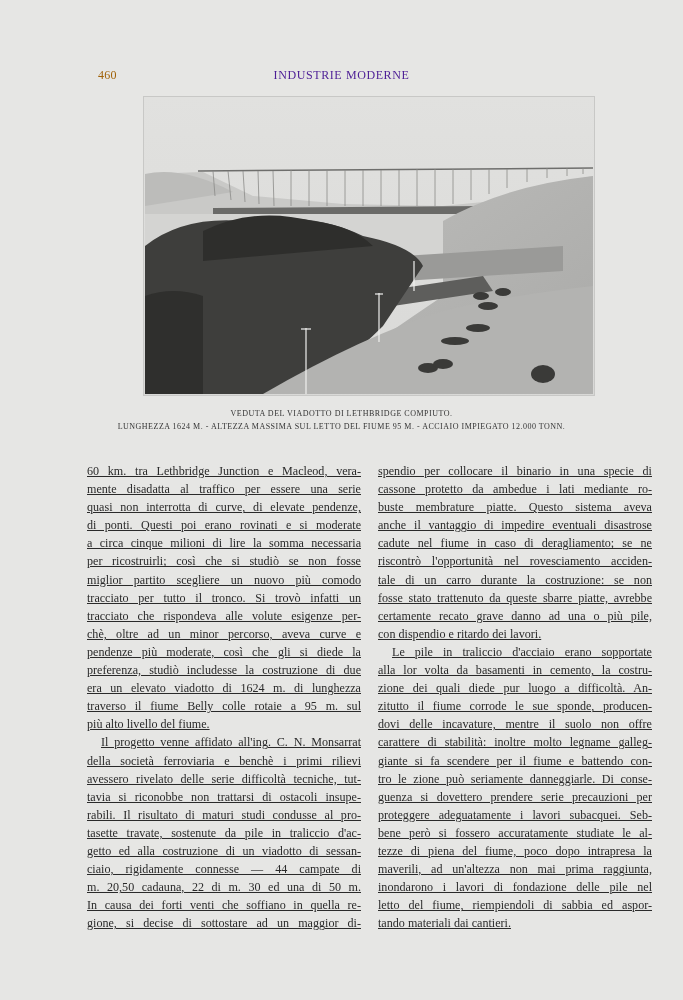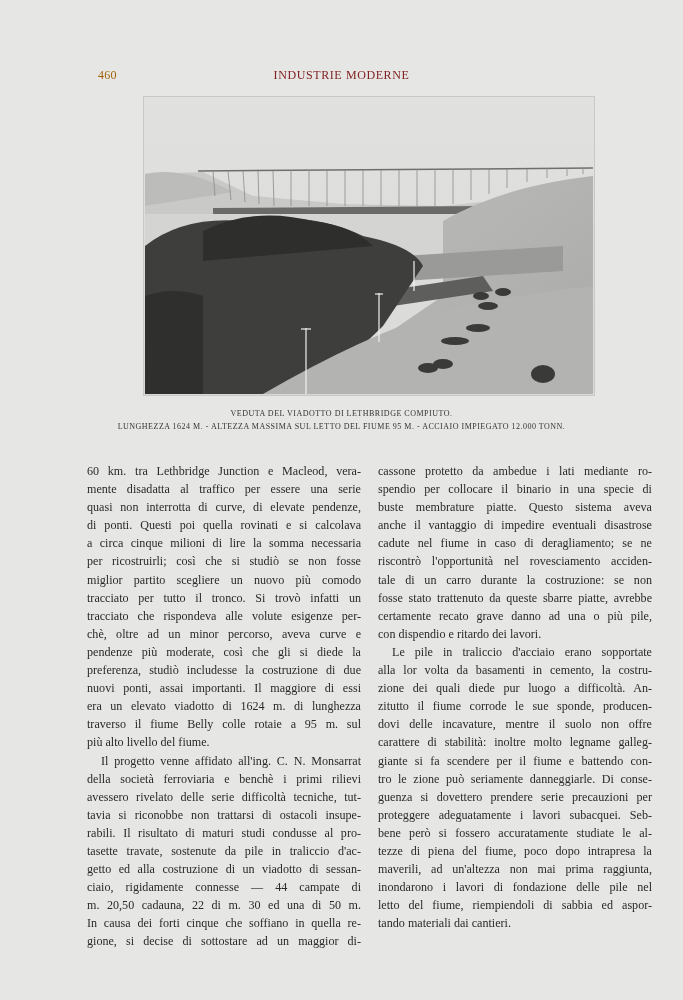--- a/index.html
+++ b/index.html
@@ -9,21 +9,21 @@
     font-family: "Liberation Serif", "DejaVu Serif", serif;
     color: #2b2b2b;
     position: relative;
   }
   .page-number {
     position: absolute; left: 98px; top: 68px;
     font-size: 12px; letter-spacing: 0.3px; color: #a16207;
   }
   .running-head {
     position: absolute; left: 0; width: 683px; top: 68px;
-    text-align: center; font-size: 12px; letter-spacing: 0.6px; color: #7f1d1d;
+    text-align: center; font-size: 12px; letter-spacing: 0.6px; color: #4c1d95;
   }
   .figure {
     position: absolute; left: 143px; top: 96px; width: 452px; height: 300px;
     background: #e2e2e0;
   }
   .figure svg { display: block; }
   .caption {
     position: absolute; left: 0; width: 683px; text-align: center;
     font-size: 8px; letter-spacing: 0.5px; color: #333;
   }
@@ -32,20 +32,21 @@
   .column {
     position: absolute; top: 462px; width: 274px;
     font-size: 12.1px; line-height: 18.1px; color: #2a2a2a;
   }
   .column.left { left: 87px; }
   .column.right { left: 378px; }
   .line {
     display: block; white-space: nowrap;
     text-align: justify; text-align-last: justify;
     height: 18.1px;
+    text-decoration: underline;
   }
   .line.last { text-align-last: left; }
   .line.indent { padding-left: 14px; }
 </style>
 </head>
 <body>
 
 <div class="page-number">460</div>
 <div class="running-head">INDUSTRIE MODERNE</div>
 
@@ -128,49 +129,48 @@
   </svg>
 </div>
 
 <div class="caption l1">VEDUTA DEL VIADOTTO DI LETHBRIDGE COMPIUTO.</div>
 <div class="caption l2">LUNGHEZZA 1624 M. - ALTEZZA MASSIMA SUL LETTO DEL FIUME 95 M. - ACCIAIO IMPIEGATO 12.000 TONN.</div>
 
 <div class="column left">
   <span class="line">60 km. tra Lethbridge Junction e Macleod, vera-</span>
   <span class="line">mente disadatta al traffico per essere una serie</span>
   <span class="line">quasi non interrotta di curve, di elevate pendenze,</span>
-  <span class="line">di ponti. Questi poi quella rovinati e si calcolava</span>
+  <span class="line">di ponti. Questi poi erano rovinati e si moderate</span>
   <span class="line">a circa cinque milioni di lire la somma necessaria</span>
   <span class="line">per ricostruirli; così che si studiò se non fosse</span>
   <span class="line">miglior partito scegliere un nuovo più comodo</span>
   <span class="line">tracciato per tutto il tronco. Si trovò infatti un</span>
   <span class="line">tracciato che rispondeva alle volute esigenze per-</span>
   <span class="line">chè, oltre ad un minor percorso, aveva curve e</span>
   <span class="line">pendenze più moderate, così che gli si diede la</span>
   <span class="line">preferenza, studiò includesse la costruzione di due</span>
-  <span class="line">nuovi ponti, assai importanti. Il maggiore di essi</span>
   <span class="line">era un elevato viadotto di 1624 m. di lunghezza</span>
   <span class="line">traverso il fiume Belly colle rotaie a 95 m. sul</span>
   <span class="line last">più alto livello del fiume.</span>
   <span class="line indent">Il progetto venne affidato all'ing. C. N. Monsarrat</span>
   <span class="line">della società ferroviaria e benchè i primi rilievi</span>
   <span class="line">avessero rivelato delle serie difficoltà tecniche, tut-</span>
   <span class="line">tavia si riconobbe non trattarsi di ostacoli insupe-</span>
   <span class="line">rabili. Il risultato di maturi studi condusse al pro-</span>
   <span class="line">tasette travate, sostenute da pile in traliccio d'ac-</span>
   <span class="line">getto ed alla costruzione di un viadotto di sessan-</span>
   <span class="line">ciaio, rigidamente connesse — 44 campate di</span>
   <span class="line">m. 20,50 cadauna, 22 di m. 30 ed una di 50 m.</span>
-  <span class="line">In causa dei forti cinque che soffiano in quella re-</span>
+  <span class="line">In causa dei forti venti che soffiano in quella re-</span>
   <span class="line">gione, si decise di sottostare ad un maggior di-</span>
 </div>
 
 <div class="column right">
+  <span class="line">spendio per collocare il binario in una specie di</span>
   <span class="line">cassone protetto da ambedue i lati mediante ro-</span>
-  <span class="line">spendio per collocare il binario in una specie di</span>
   <span class="line">buste membrature piatte. Questo sistema aveva</span>
   <span class="line">anche il vantaggio di impedire eventuali disastrose</span>
   <span class="line">cadute nel fiume in caso di deragliamento; se ne</span>
   <span class="line">riscontrò l'opportunità nel rovesciamento acciden-</span>
   <span class="line">tale di un carro durante la costruzione: se non</span>
   <span class="line">fosse stato trattenuto da queste sbarre piatte, avrebbe</span>
   <span class="line">certamente recato grave danno ad una o più pile,</span>
   <span class="line last">con dispendio e ritardo dei lavori.</span>
   <span class="line indent">Le pile in traliccio d'acciaio erano sopportate</span>
   <span class="line">alla lor volta da basamenti in cemento, la costru-</span>

